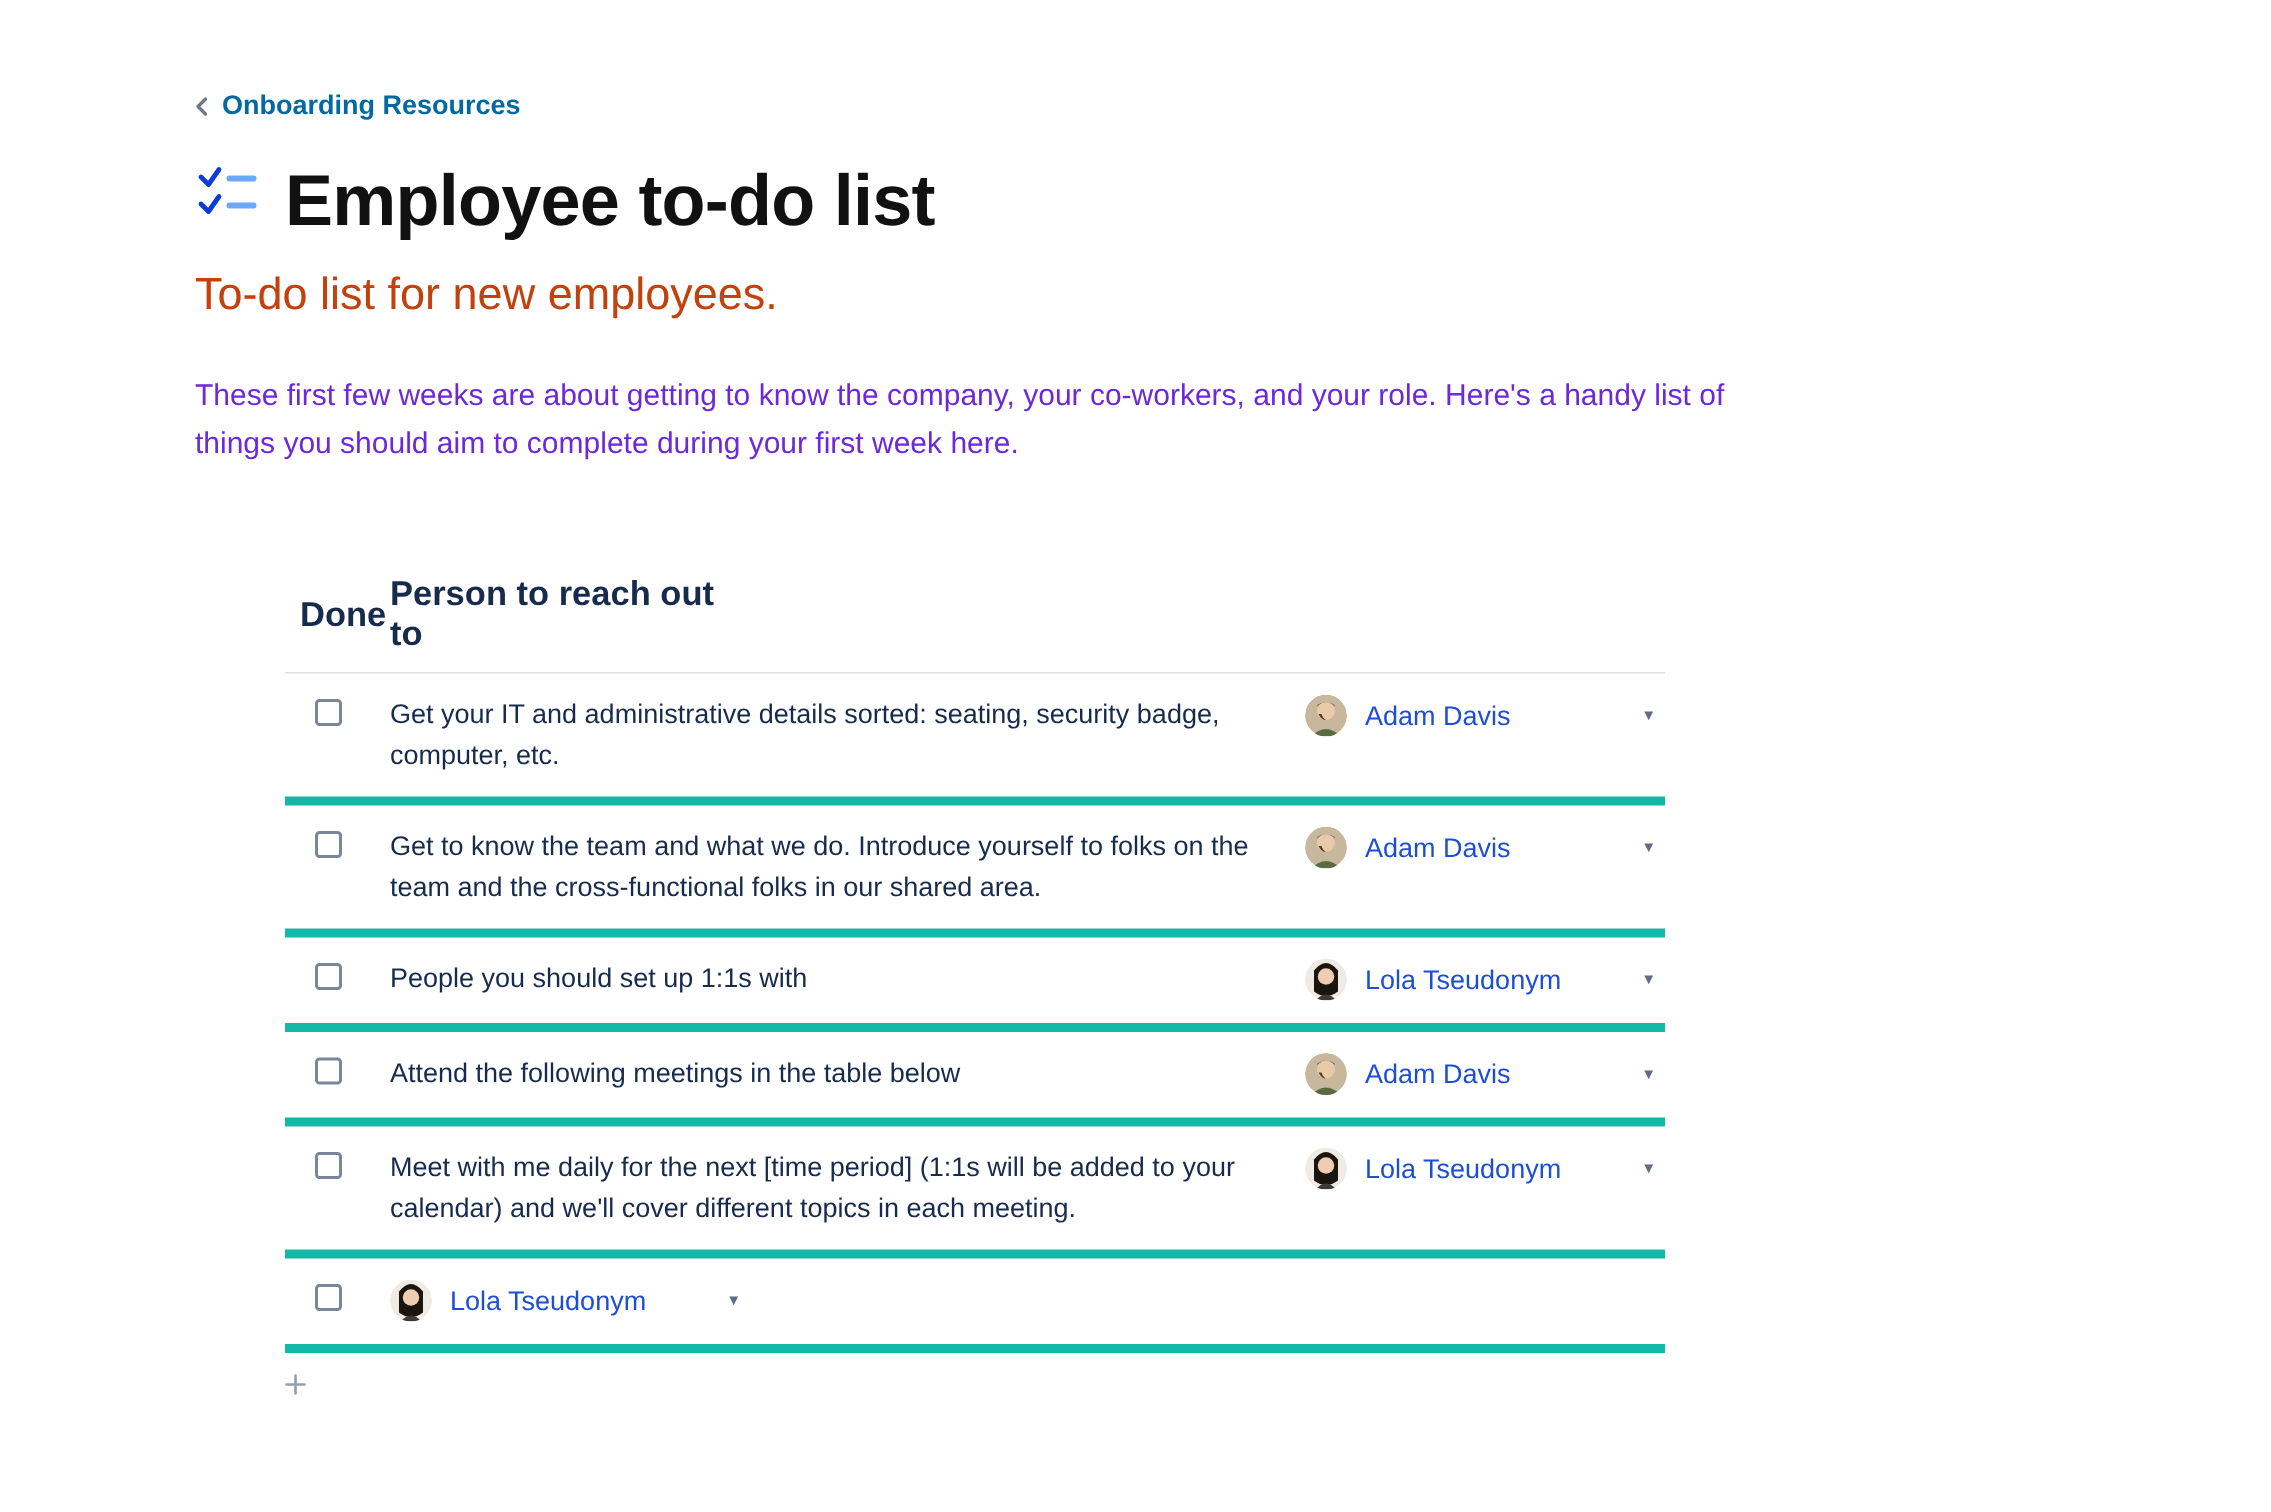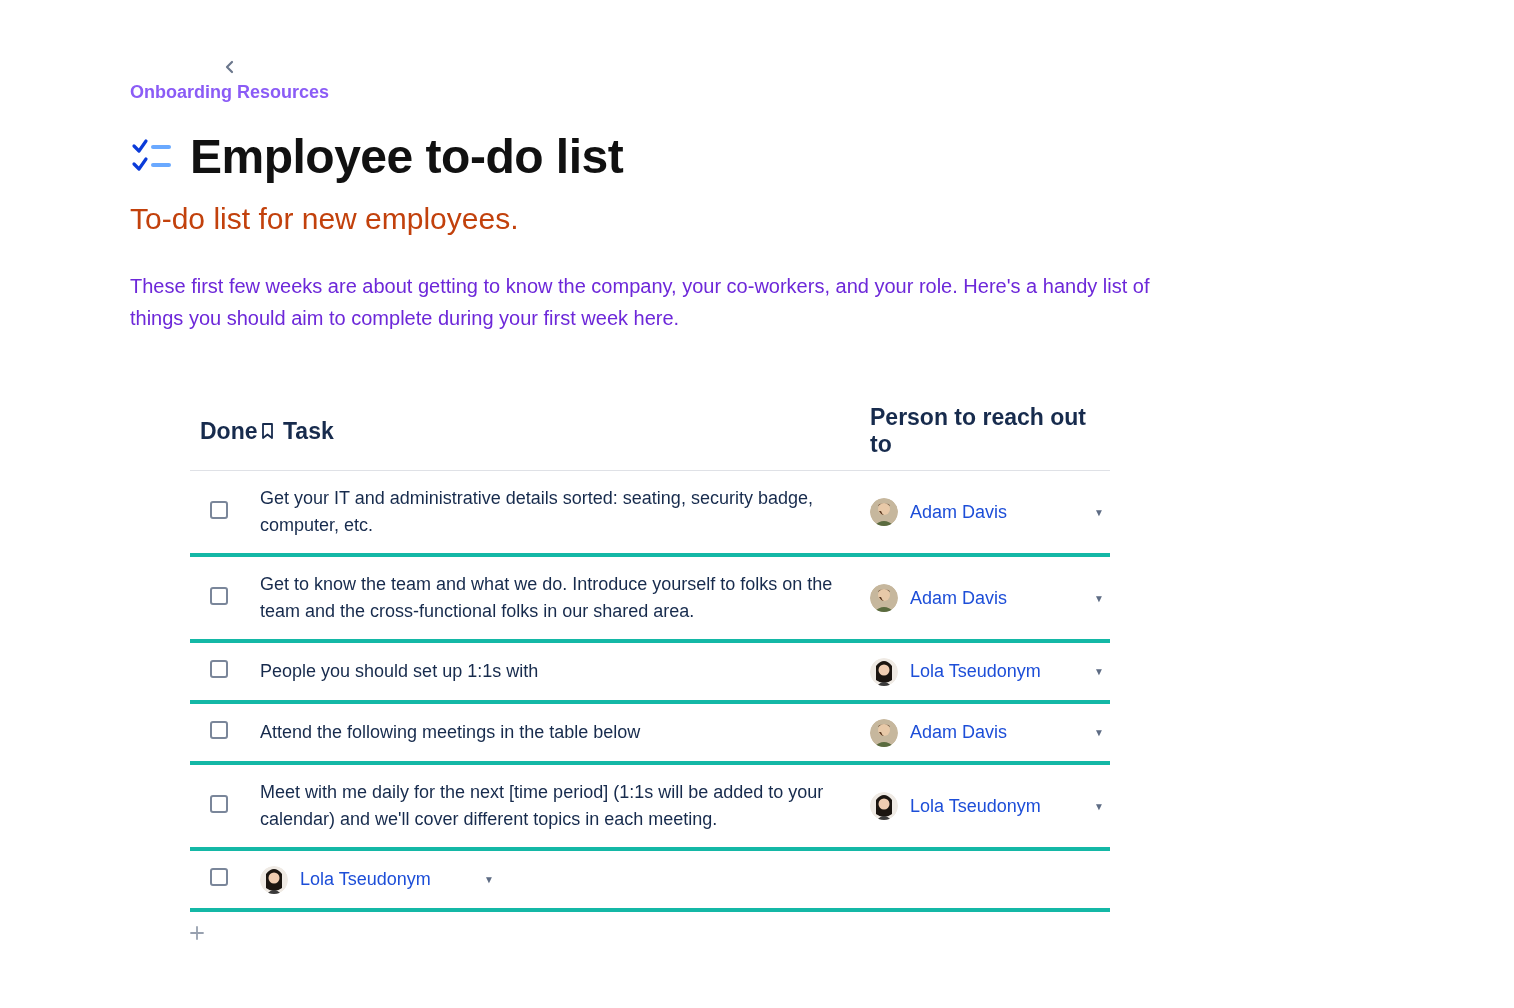--- a/index.html
+++ b/index.html
@@ -13,31 +13,30 @@
     height: 1008px;
     overflow: hidden;
   }
   .page {
     padding: 60px 130px 0 130px;
   }
   .breadcrumb {
     display: inline-flex;
     align-items: center;
     gap: 8px;
-    color: #8b5cf6;
+    color: #0369a1;
     font-size: 18px;
     font-weight: 600;
     cursor: pointer;
     margin-bottom: 26px;
-    flex-direction: column;
   }
   .breadcrumb svg { display: block; }
   .title-row {
     display: flex;
-    align-items: center;
+    align-items: flex-start;
     gap: 16px;
     margin-bottom: 18px;
   }
   .page-icon {
     width: 44px;
     height: 44px;
     flex: 0 0 44px;
     display: flex;
     align-items: center;
     justify-content: center;
@@ -76,23 +75,23 @@
     font-size: 23px;
     font-weight: 600;
     color: #172b4d;
   }
   .col-done { width: 70px; flex: 0 0 70px; padding-left: 10px; }
   .col-task { flex: 1 1 auto; display: flex; align-items: center; gap: 8px; }
   .col-person { width: 240px; flex: 0 0 240px; }
   .bookmark-icon { display: inline-flex; }
   .trow {
     display: flex;
-    align-items: center;
+    align-items: flex-start;
     padding: 14px 0;
-    border-bottom: 4px solid #14b8a6;
+    border-bottom: 6px solid #14b8a6;
     font-size: 18px;
     line-height: 1.5;
   }
   .checkbox {
     width: 18px;
     height: 18px;
     border: 2px solid #7a869a;
     border-radius: 3px;
     display: inline-block;
     margin-left: 10px;
@@ -165,28 +164,20 @@
     <h1 class="page-title">Employee to-do list</h1>
   </div>
 
   <p class="subtitle indent">To-do list for new employees.</p>
 
   <p class="intro indent">These first few weeks are about getting to know the company, your co-workers, and your role. Here's a handy list of things you should aim to complete during your first week here.</p>
 
   <div class="tasks indent">
     <div class="thead">
       <div class="col-done">Done</div>
-      <div class="col-task">
-        <span class="bookmark-icon">
-          <svg width="15" height="18" viewBox="0 0 15 18">
-            <path d="M3 2 H12 V16 L7.5 12.5 L3 16 Z" stroke="#172b4d" stroke-width="1.8" fill="none" stroke-linejoin="round"></path>
-          </svg>
-        </span>
-        <span>Task</span>
-      </div>
       <div class="col-person">Person to reach out to</div>
     </div>
 
     <div id="rows">
         <div class="trow">
           <div class="col-done"><span class="checkbox"></span></div>
           <div class="col-task">
             <span class="task-text">Get your IT and administrative details sorted: seating, security badge, computer, etc.</span>
           </div>
           <div class="col-person">

